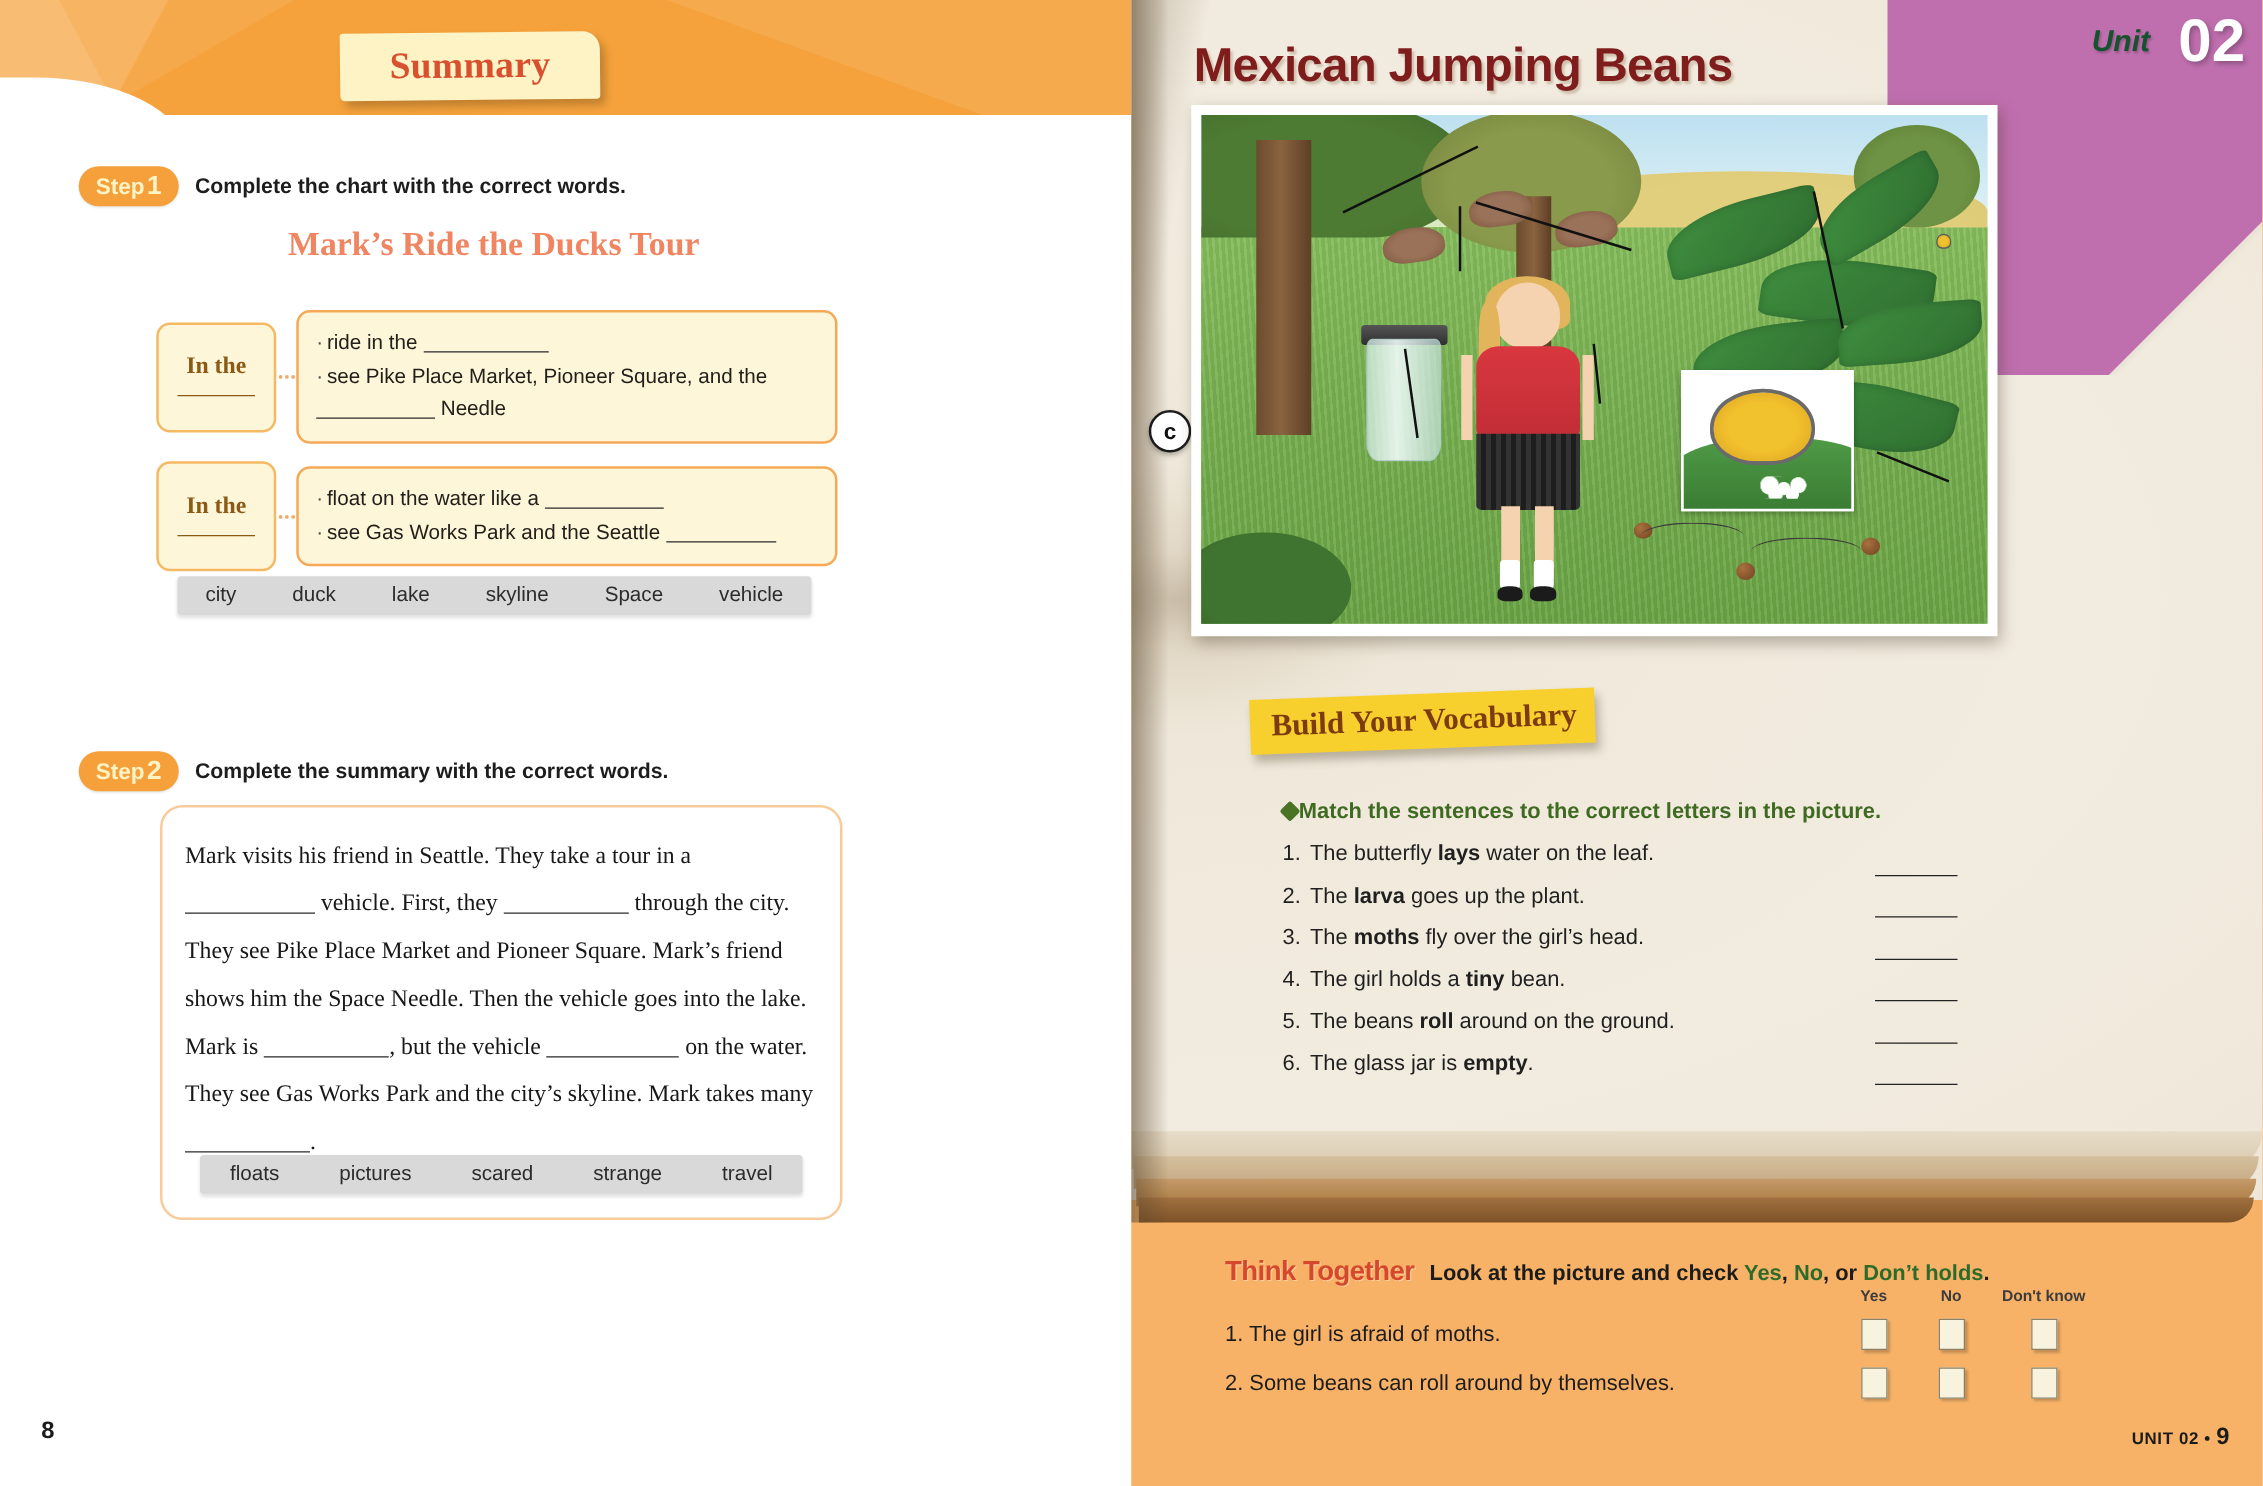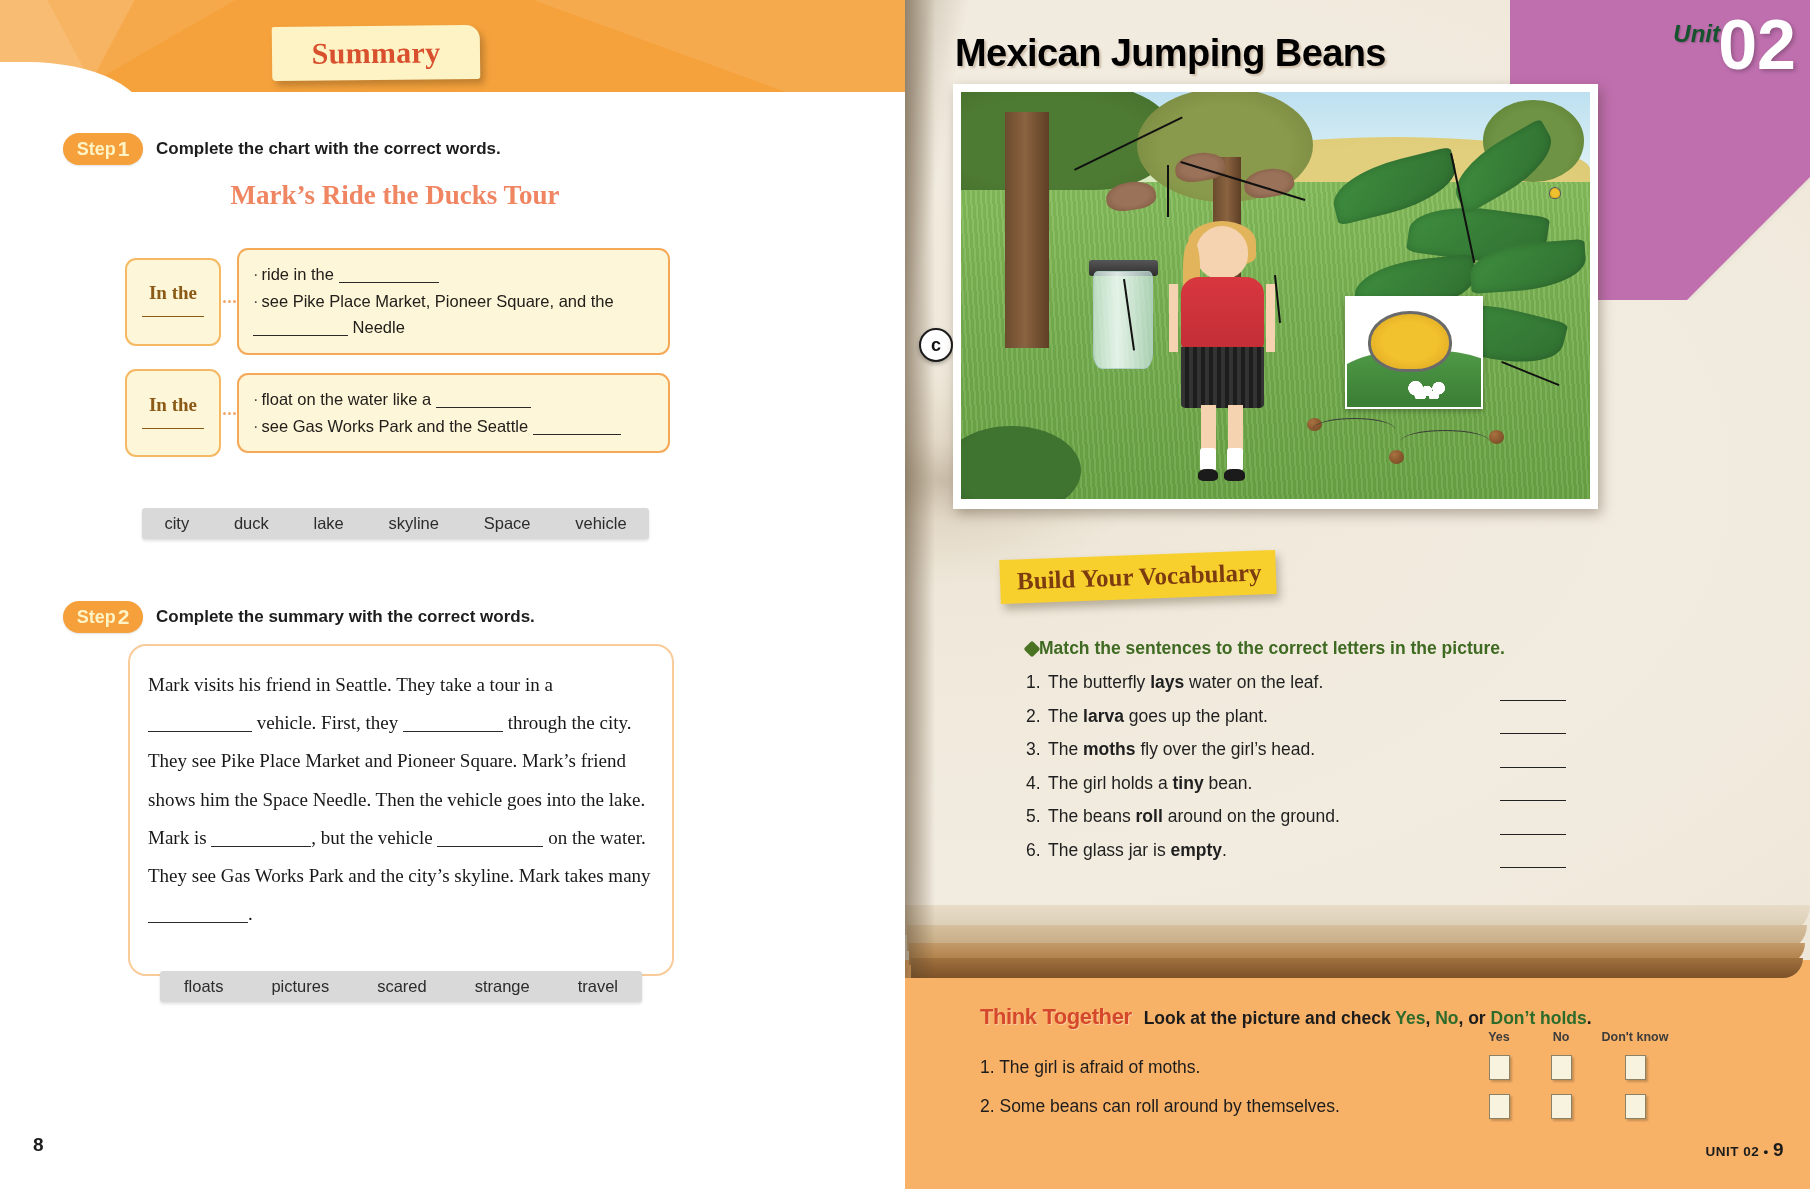--- a/index.html
+++ b/index.html
@@ -103,21 +103,20 @@
   .chart-right .bullet { color: #4a4a4a; margin-right: 3px; }
   .blank { display: inline-block; border-bottom: 1.4px solid #2a2a2a; vertical-align: -3px; }
   .b-100 { width: 100px; } .b-95 { width: 95px; } .b-88 { width: 88px; }
 
   .wordbank {
     background: #d9d9d9;
     border-radius: 3px;
     display: flex; align-items: center; justify-content: space-around;
     font-size: 16.5px; color: #2c2c2c;
     box-shadow: 0 2px 3px rgba(0,0,0,.12);
-    margin-top: 47px;
   }
   #wordbank1 { position: absolute; left: 142px; top: 461px; width: 507px; height: 31px; }
 
   .summary-box {
     position: absolute; left: 128px; top: 644px;
     width: 546px; height: 332px;
     border: 2.5px solid #f9cb9a;
     border-radius: 18px;
     background: #fff;
   }
@@ -190,28 +189,28 @@
     box-shadow: -4px 6px 10px rgba(0,0,0,.22);
   }
   .unit-label {
     position: absolute; right: 90px; top: 20px;
     font-size: 24px; font-weight: bold; color: #14532d;
     font-style: italic;
     text-shadow: 1px 1px 2px rgba(0,0,0,.25);
   }
   .unit-num {
     position: absolute; right: 14px; top: 10px;
-    font-size: 70px; font-weight: bold; color: #fff;
+    font-size: 48px; font-weight: bold; color: #fff;
     line-height: 1;
     text-shadow: 2px 2px 4px rgba(0,0,0,.25);
   }
 
   .rp-title {
     position: absolute; left: 955px; top: 32px;
-    font-size: 38px; font-weight: bold; color: #000000;
+    font-size: 38px; font-weight: bold; color: #7f1d1d;
     font-family: "Liberation Sans", sans-serif;
     letter-spacing: -.6px;
     text-shadow: 2px 2px 2px rgba(120,80,40,.28);
     z-index: 6;
   }
 
   
   .photo-frame {
     position: absolute; left: 953px; top: 84px;
     width: 645px; height: 425px;

